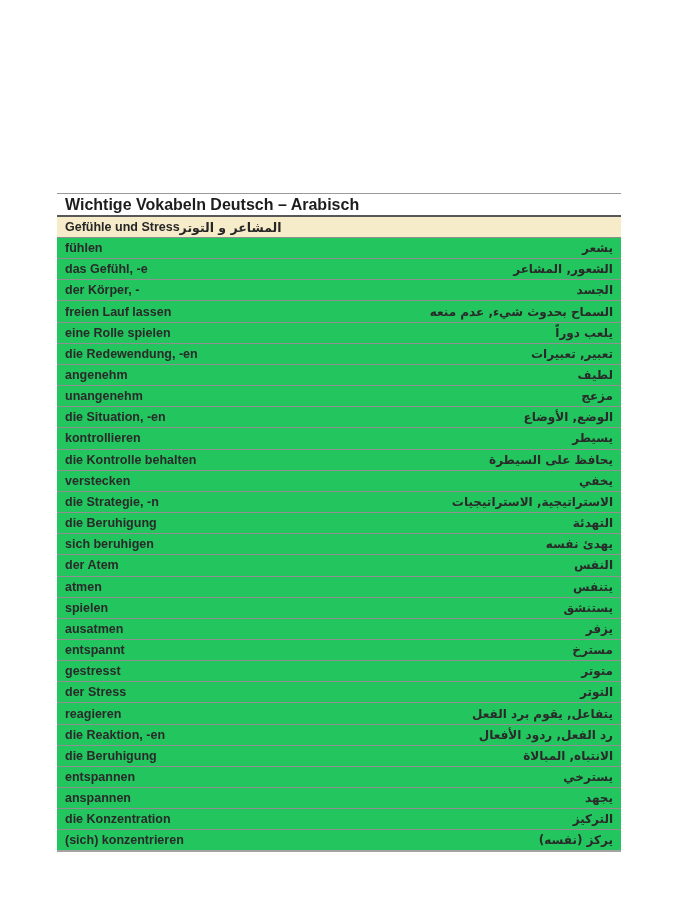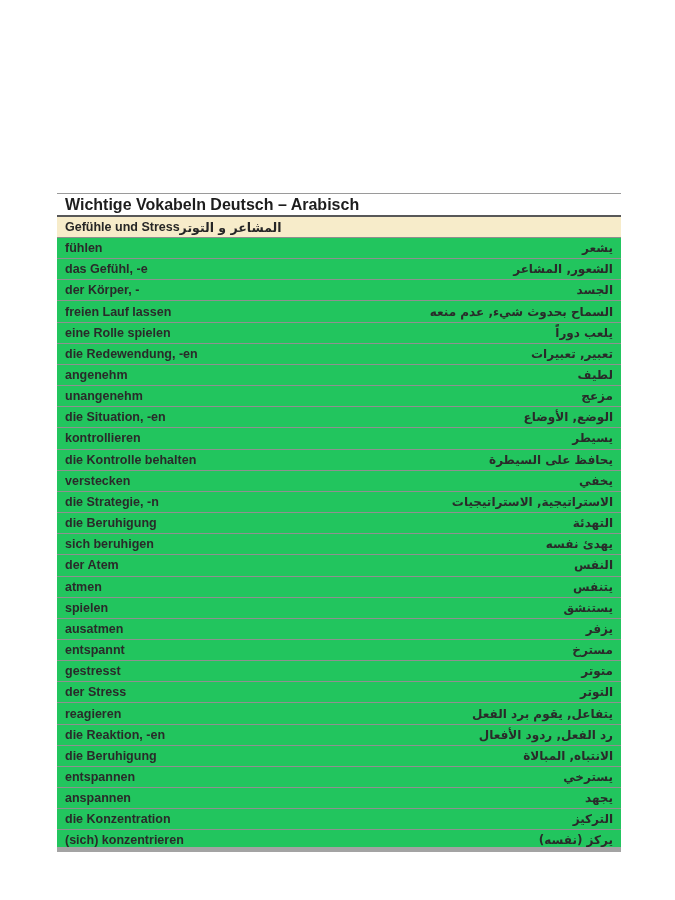--- a/index.html
+++ b/index.html
@@ -47,21 +47,21 @@
     font-size: 12.5px; font-weight: bold; color: #262626;
   }
   .vocab-row {
     height: 21.17px;
     display: flex; justify-content: space-between; align-items: center;
     padding: 0 8px;
     border-bottom: 1px solid #909090;
     font-size: 12.5px; font-weight: bold; color: #2a2a2a;
     background: #22c55e;
   }
-  .vocab-row:last-child { border-bottom: 5px solid #a3a3a3; height: 22px; align-items: flex-end; }
+  .vocab-row:last-child { border-bottom: 2px solid #a3a3a3; height: 22px; }
   .de { white-space: nowrap; }
   .ar {
     font-family: "DejaVu Sans", sans-serif;
     direction: rtl; unicode-bidi: isolate;
     font-size: 12px; white-space: nowrap;
   }
   .section-header .ar { font-size: 12.5px; }
 </style>
 </head>
 <body>

